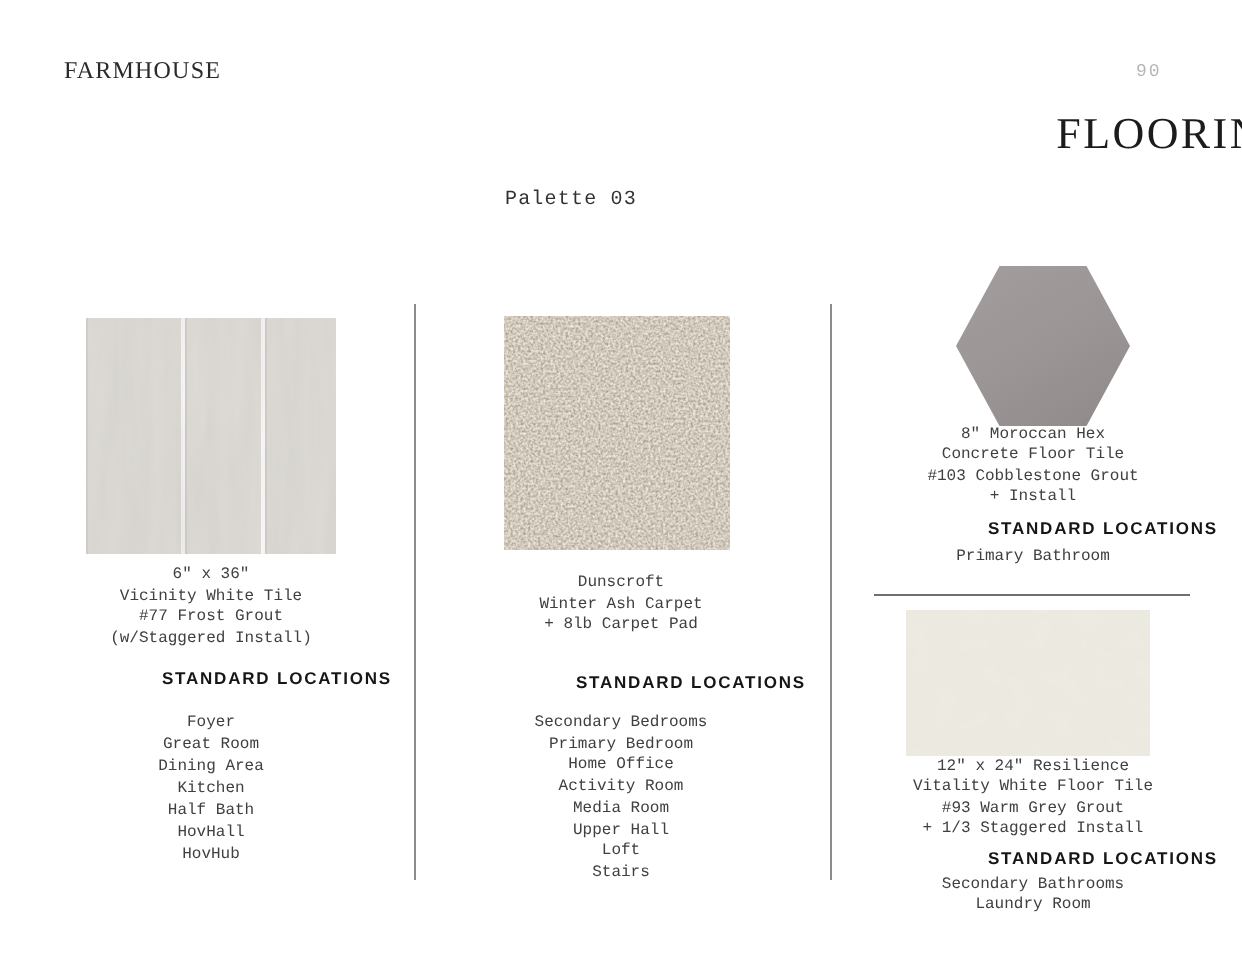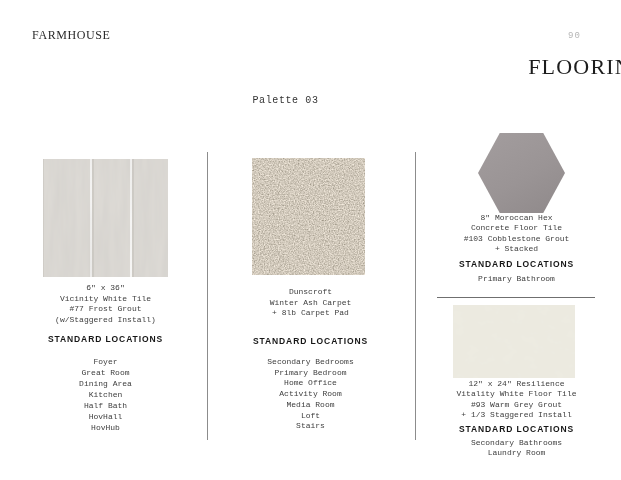--- a/index.html
+++ b/index.html
@@ -41,21 +41,21 @@
     background:linear-gradient(150deg,#a39d9e 0%,#9a9495 55%,#8f898a 100%);
   }
   .sw-white{left:453px;top:305px;width:122px;height:73px;background:#edebe1;}
   .specblock{font-size:8px;line-height:10.7px;text-align:center;color:#404040;}
   .c1{left:15px;width:181px;}
   .c2{left:218px;width:185px;}
   .c3{left:424px;width:185px;}
   .lochead{
     font-family:"Liberation Sans","DejaVu Sans",sans-serif;
     font-weight:bold;font-size:8.5px;letter-spacing:0.9px;
-    text-align:center;color:#161616;
+    text-align:right;color:#161616;
   }
   .loclist{font-size:8px;text-align:center;color:#404040;}
   .lh11{line-height:11px;}
   .lh107{line-height:10.7px;}
   .lh104{line-height:10.4px;text-align:center;}
 </style>
 </head>
 <body>
 
 <div class="page">
@@ -117,30 +117,31 @@
     <div>Winter Ash Carpet</div>
     <div>+ 8lb Carpet Pad</div>
   </div>
   <div class="abs lochead c2" style="top:336px;">STANDARD LOCATIONS</div>
   <div class="abs loclist lh107 c2" style="top:357px;">
     <div>Secondary Bedrooms</div>
     <div>Primary Bedroom</div>
     <div>Home Office</div>
     <div>Activity Room</div>
     <div>Media Room</div>
+    <div>Upper Hall</div>
     <div>Loft</div>
     <div>Stairs</div>
   </div>
 
   <div class="abs swatch sw-hex"></div>
   <div class="abs specblock c3" style="top:213px;line-height:10.3px;">
     <div>8" Moroccan Hex</div>
     <div>Concrete Floor Tile</div>
     <div>#103 Cobblestone Grout</div>
-    <div>+ Stacked</div>
+    <div>+ Install</div>
   </div>
   <div class="abs lochead c3" style="top:259px;">STANDARD LOCATIONS</div>
   <div class="abs loclist lh104 c3" style="top:274px;">
     <div>Primary Bathroom</div>
   </div>
 
   <div class="abs hdiv"></div>
 
   <div class="abs swatch sw-white">
     <svg width="122" height="73">

